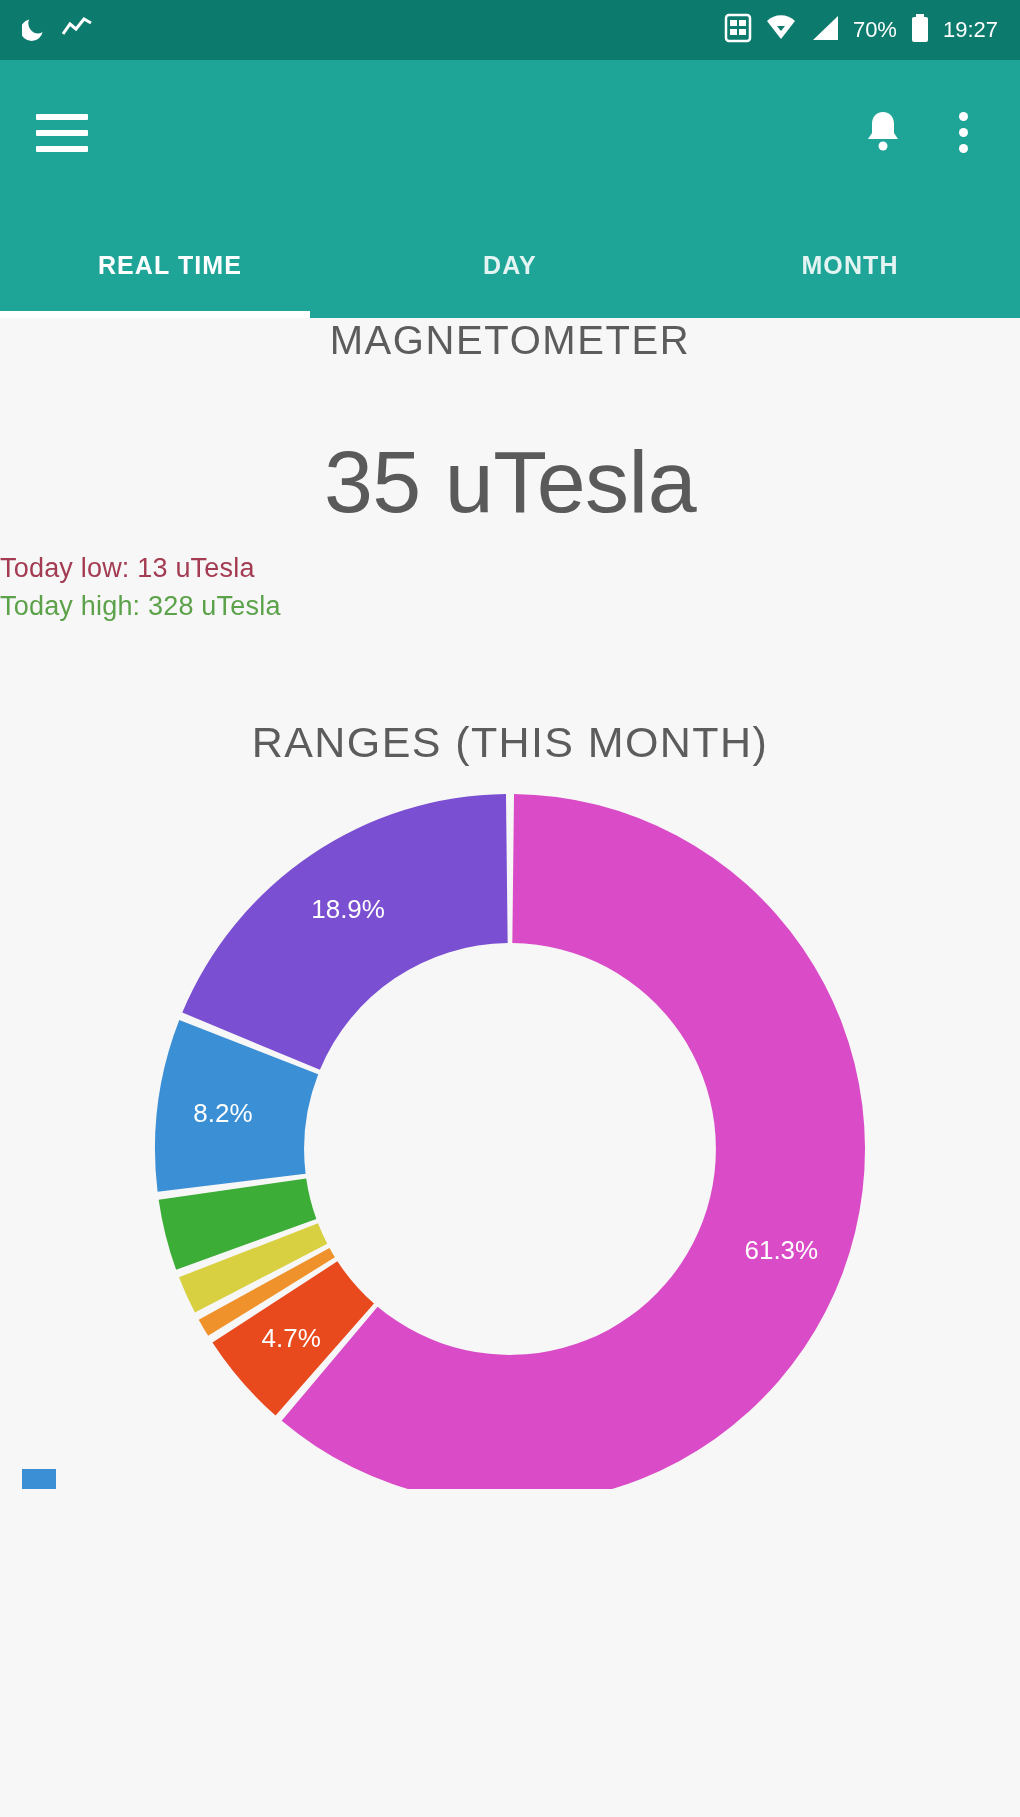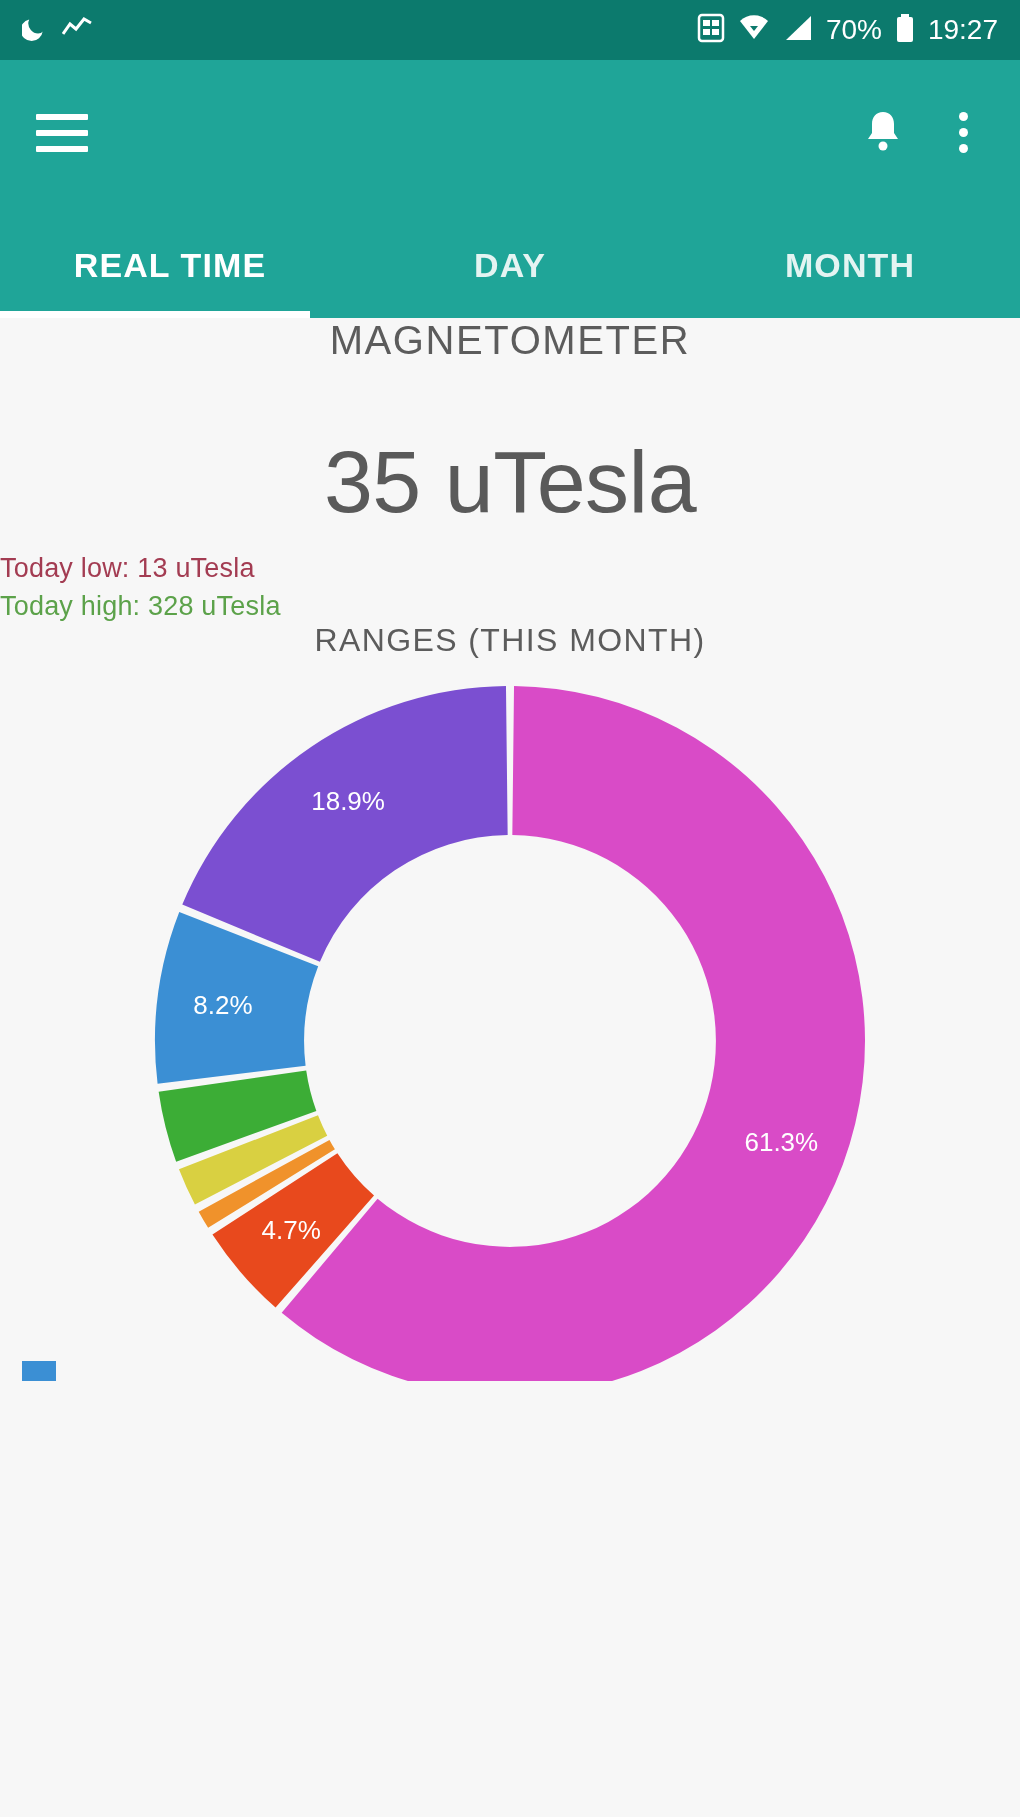--- a/index.html
+++ b/index.html
@@ -13,21 +13,21 @@
 
   
   .statusbar{
     height:60px; background:#0c7a6d;
     display:flex; align-items:center;
     padding:0 22px;
     color:#ffffff;
   }
   .sb-left{ display:flex; align-items:center; gap:14px; }
   .sb-right{ margin-left:auto; display:flex; align-items:center; gap:13px; }
-  .sb-text{ font-size:28px; font-weight:400; letter-spacing:0px; color:#ffffff; }
+  .sb-text{ font-size:22px; font-weight:400; letter-spacing:0px; color:#ffffff; }
   .ic{ display:inline-block; }
 
   
   .appbar{
     height:145px; background:#1fa598;
     display:flex; align-items:center;
     padding:0 30px;
   }
   .hamburger{
     width:52px; height:38px;
@@ -43,21 +43,21 @@
   .dots{ display:flex; flex-direction:column; gap:7px; align-items:center; padding:4px 12px; cursor:pointer;}
   .dots i{ width:9px; height:9px; background:#fff; border-radius:50%; display:block; }
 
   
   .tabs{
     height:113px; background:#1fa598;
     display:flex; position:relative;
   }
   .tab{
     flex:1; display:flex; align-items:center; justify-content:center;
-    color:#e4f4f2; font-size:34px; font-weight:700; letter-spacing:1.1px;
+    color:#e4f4f2; font-size:25px; font-weight:700; letter-spacing:1.1px;
     cursor:pointer; padding-top:8px;
   }
   .tab.active{ color:#ffffff; }
   .tab-indicator{
     position:absolute; left:0; bottom:0; height:7px; width:310px;
     background:#ffffff;
   }
 
   
   .content{
@@ -78,21 +78,22 @@
   .sensor-low{
     text-align:left; color:#a33c52;
     font-size:27px; margin-top:20px; letter-spacing:0.2px;
   }
   .sensor-high{
     color:#5ca24a;
     font-size:27px; margin-top:7px; letter-spacing:0.2px;
   }
   .ranges-title{
     text-align:center; color:#5c5c5c;
-    font-size:32px; font-weight:400; letter-spacing:1.4px;
+    font-size:43px; font-weight:400; letter-spacing:1.4px;
+    margin-top:96px;
   }
 
   .chart-wrap{
     position:relative;
     width:1020px;
     margin-top:22px;
     height:700px;
   }
   .chart-svg{ display:block; margin:0 auto; }
 

